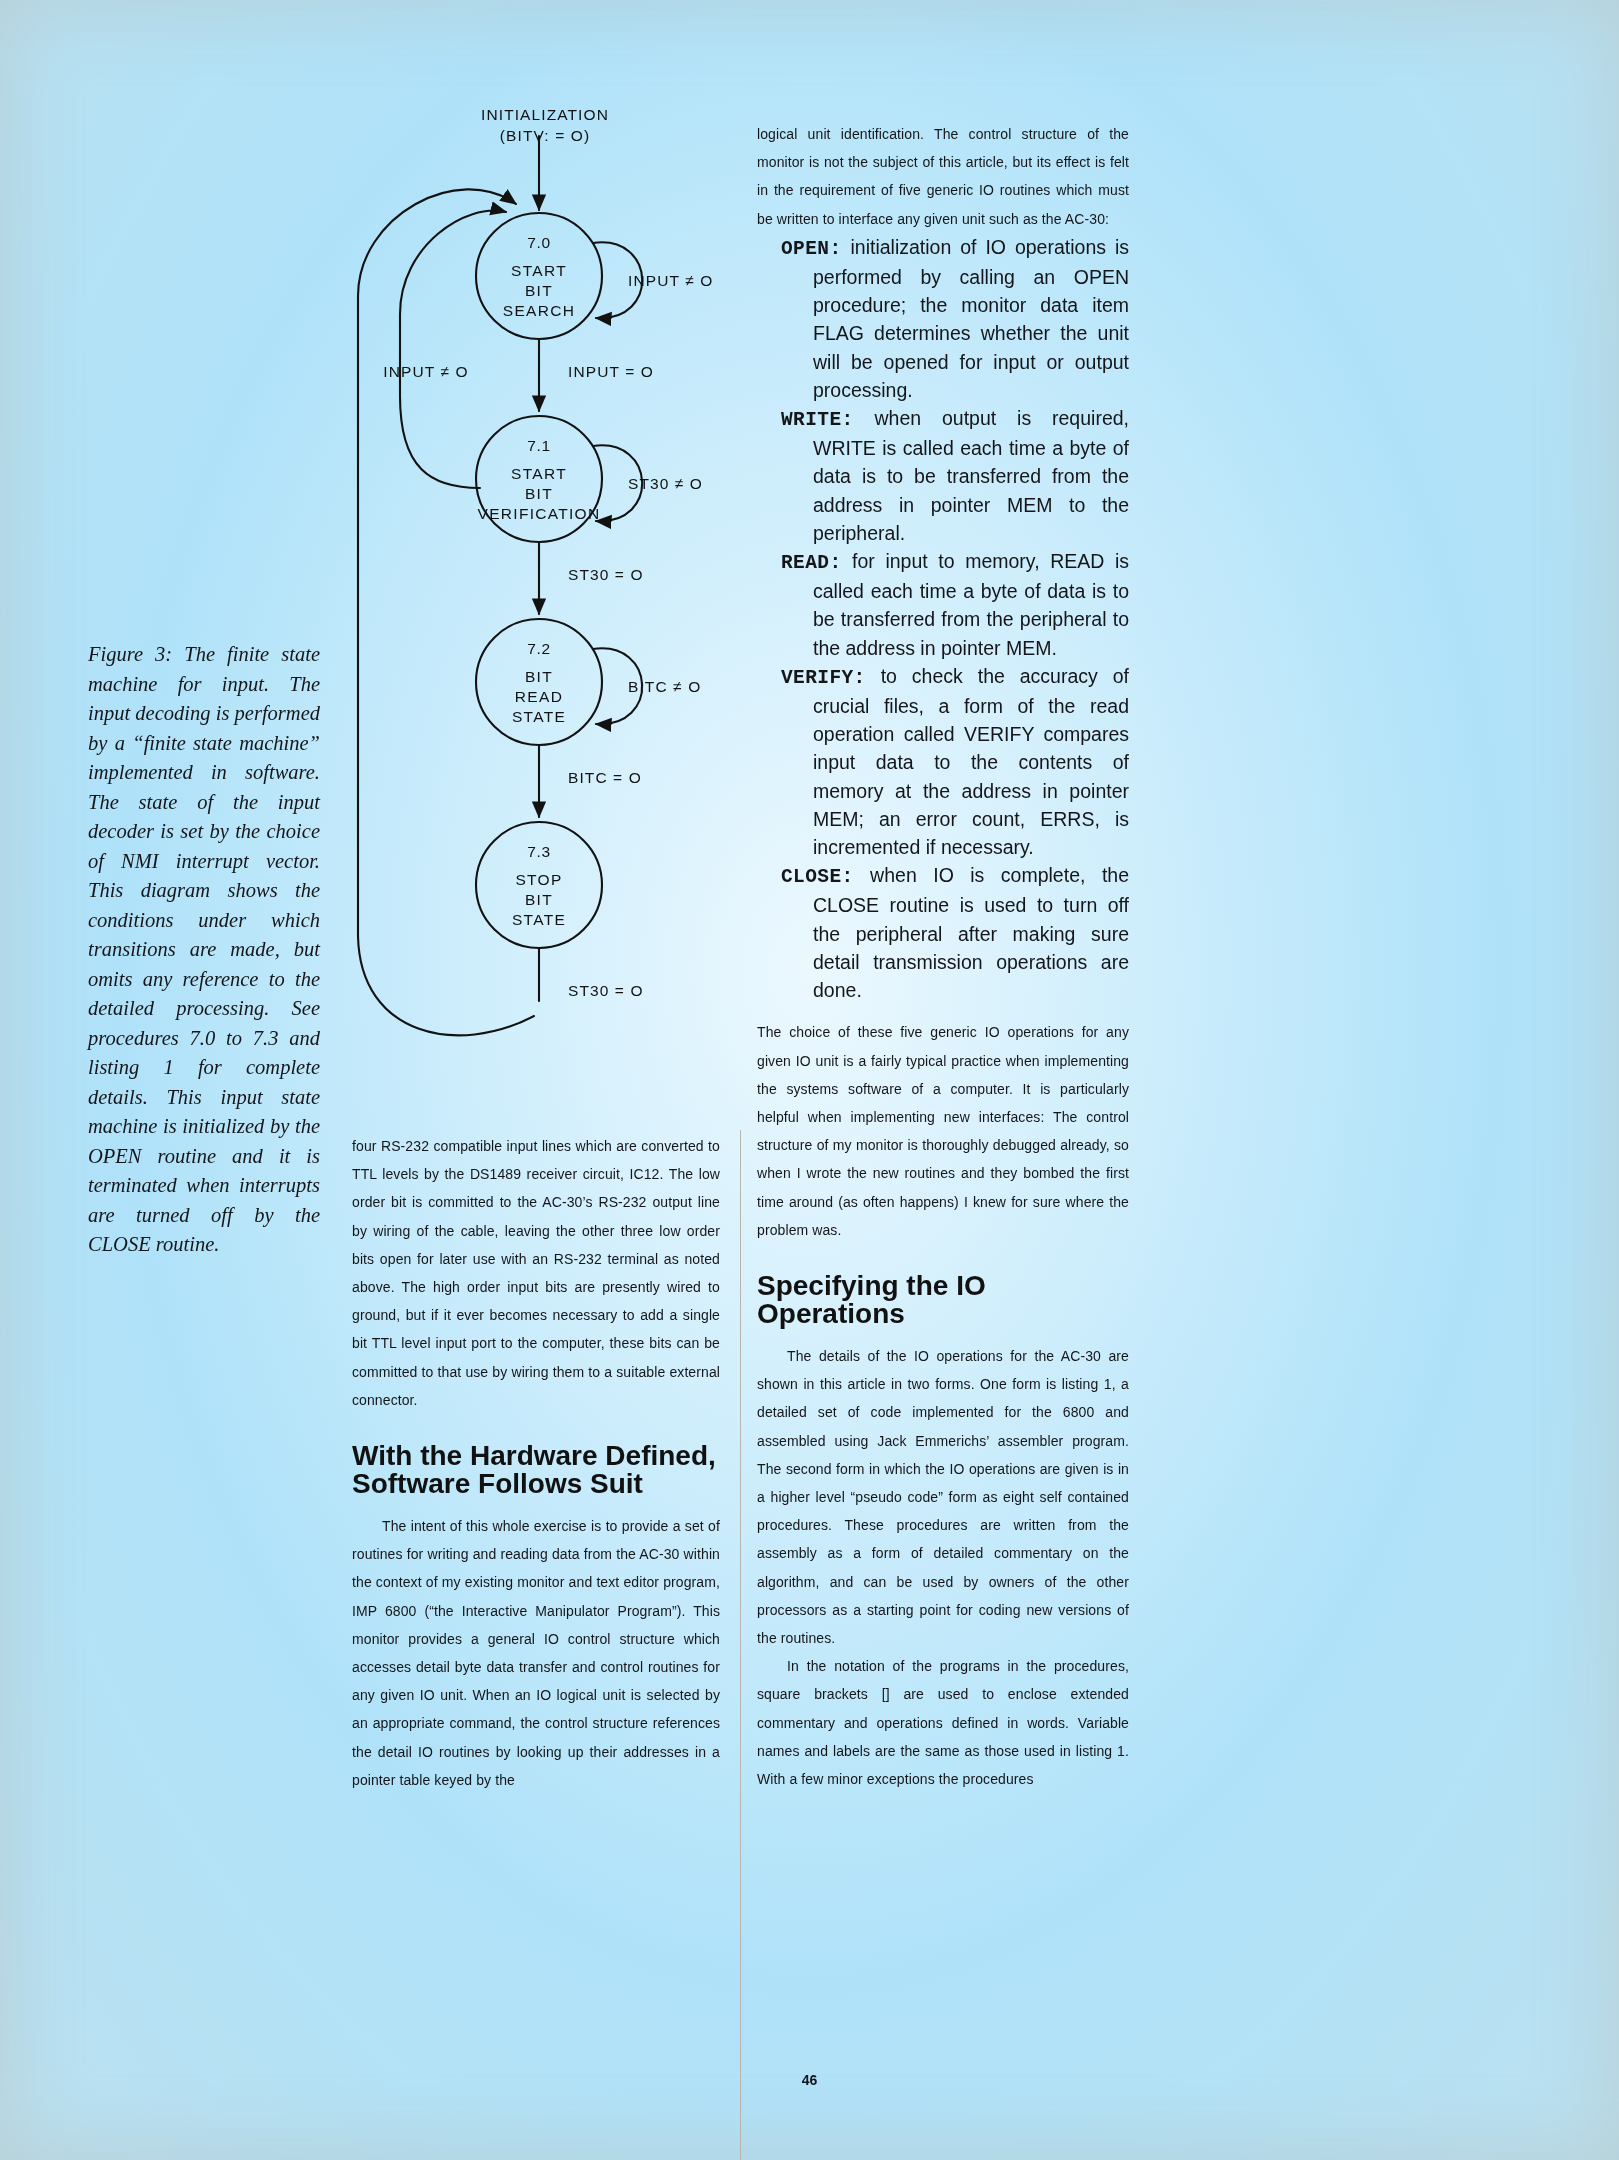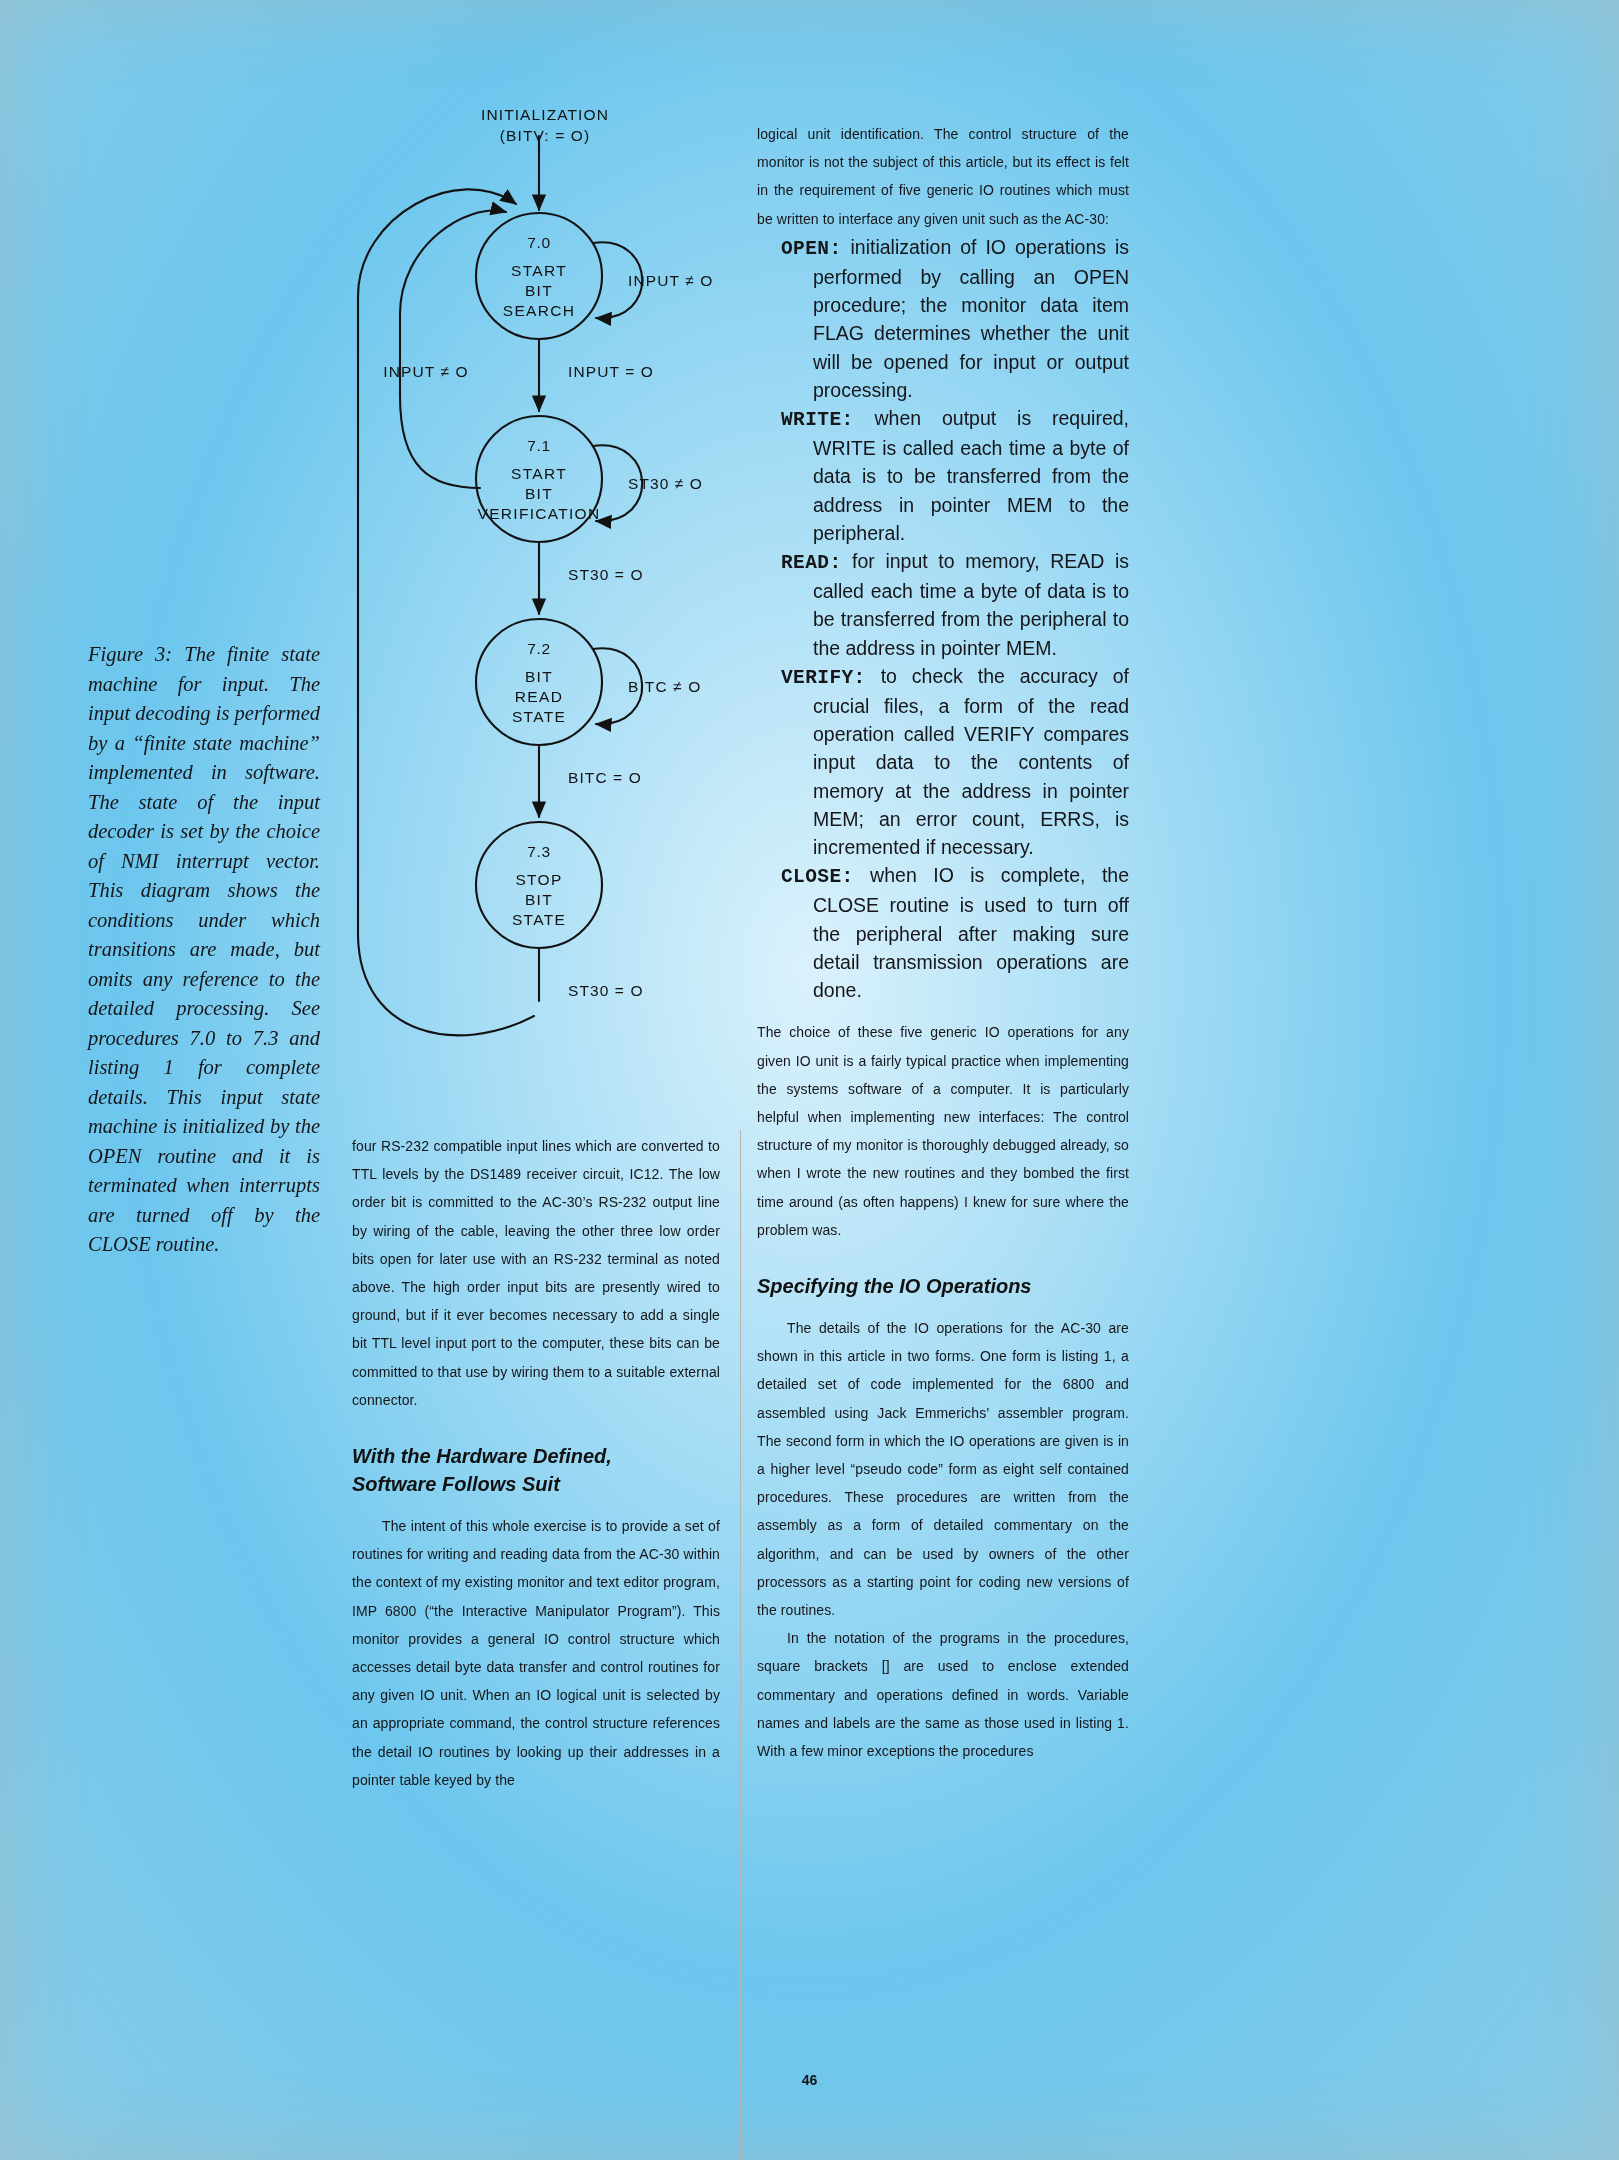--- a/index.html
+++ b/index.html
@@ -11,21 +11,21 @@
     width: 1619px;
     height: 2160px;
     position: relative;
     font-family: "Liberation Sans", sans-serif;
     color: #1a1a1a;
     overflow: hidden;
   }
   .page {
     position: absolute;
     inset: 0;
-    background: #0ea5e9;
+    background: #7dd3fc;
   }
   
   .paper-tint {
     position: absolute;
     inset: 0;
     background:
       radial-gradient(ellipse at 50% 45%, rgba(255,255,255,0.85) 0%, rgba(250,248,244,0.4) 60%, rgba(238,235,229,0.55) 100%);
     pointer-events: none;
   }
   .edge-shade {
@@ -83,25 +83,24 @@
     font-family: "Liberation Serif", serif;
     font-style: italic;
     font-size: 20.5px;
     line-height: 29.5px;
     text-align: justify;
     color: #15161a;
   }
   .section-head {
     font-family: "Liberation Sans", sans-serif;
     font-weight: bold;
-    font-size: 20px;
+    font-size: 28px;
     line-height: 28px;
     margin: 0;
     color: #111;
-    font-style: italic;
   }
   .gap { height: 28px; }
   .gap-sm { height: 14px; }
 
   
   .deflist {
     margin: 0;
     padding: 0;
   }
   .defitem {

